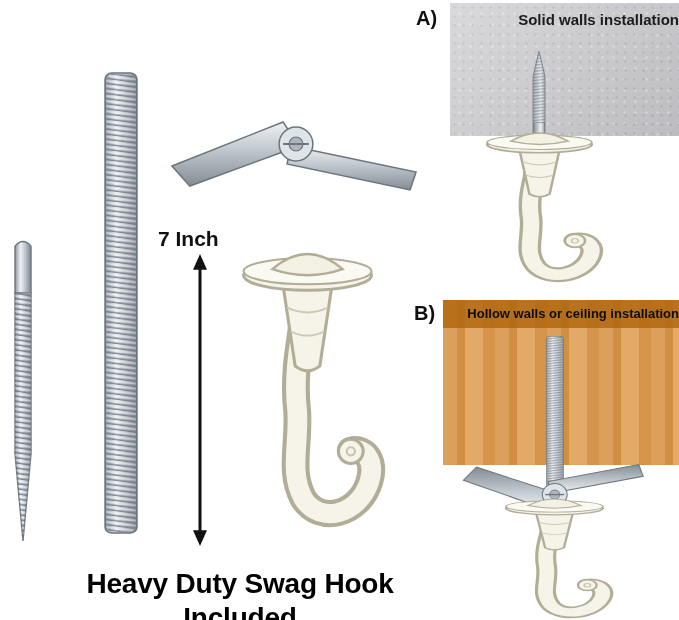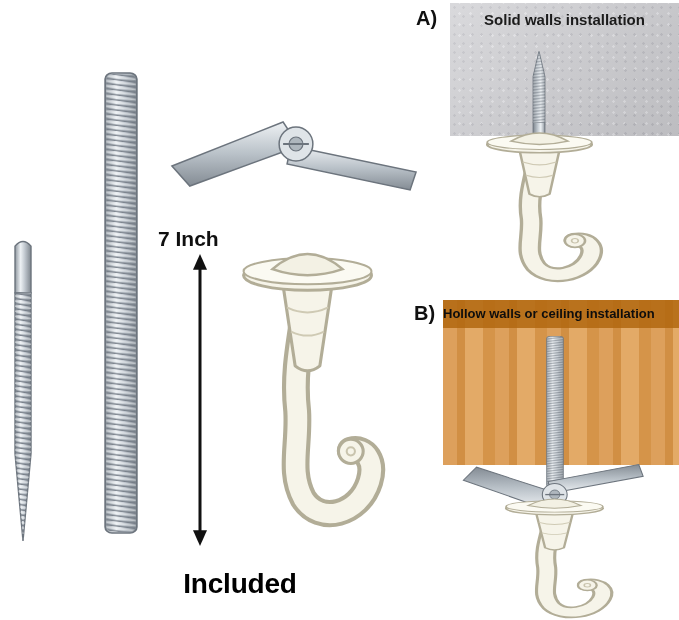--- a/index.html
+++ b/index.html
@@ -18,34 +18,34 @@
     width:229px;height:133px;
     background-color:#cbcbcf;
     background-image:
       linear-gradient(135deg, rgba(255,255,255,0.28), rgba(0,0,0,0.07)),
       radial-gradient(#b9b9bf 1px, transparent 1.5px),
       radial-gradient(#dddde1 1px, transparent 1.5px);
     background-size:100% 100%, 9px 9px, 11px 11px;
     background-position:0 0, 0 0, 4px 5px;
   }
   .panel-a-title{
-    position:absolute;top:8px;left:0;width:100%;text-align:center;
+    position:absolute;top:8px;left:0;width:100%;text-align:right;
     font-size:15px;font-weight:700;color:#1b1b1b;
   }
   .panel-b{
     width:236px;height:165px;
     background:repeating-linear-gradient(90deg,
       #dda05c 0 14px, #d18f44 14px 22px, #e3aa67 22px 40px, #d59449 40px 52px);
   }
   .panel-b-band{
     position:absolute;top:0;left:0;width:100%;height:28px;
     background:rgba(176,101,14,0.82);
   }
   .panel-b-title{
-    position:absolute;top:6px;left:0;width:100%;text-align:left;
+    position:absolute;top:6px;left:0;width:100%;text-align:right;
     font-size:13px;font-weight:700;color:#0d0d0d;
   }
   svg.part{display:block;}
 </style>
 </head>
 <body>
 
 <svg width="0" height="0" style="position:absolute" aria-hidden="true">
   <defs>
     <linearGradient id="metalV" x1="0" y1="0" x2="1" y2="0">
@@ -118,20 +118,21 @@
     <line x1="10" y1="14" x2="10" y2="281" stroke="#111111" stroke-width="3"></line>
     <polygon points="10,0 3,16 17,16" fill="#111111"></polygon>
     <polygon points="10,295 3,279 17,279" fill="#111111"></polygon>
   </svg>
 
   <svg class="part abs" viewBox="0 0 160 300" preserveAspectRatio="none" style="left:225px;top:245px;width:165px;height:302px">
     <use href="#sym-hook" width="160" height="300"></use>
   </svg>
 
   <div class="abs heading" style="left:20px;top:567px">
+    <div>Heavy Duty Swag Hook</div>
     <div>Included</div>
   </div>
 
   <div class="abs label-letter" style="left:416px;top:7px">A)</div>
 
   <div class="abs panel-a" style="left:450px;top:3px">
     <div class="panel-a-title">Solid walls installation</div>
   </div>
 
   <svg class="part abs" viewBox="0 0 30 300" preserveAspectRatio="none" style="left:528px;top:50px;width:22px;height:88px;transform:rotate(180deg)">

